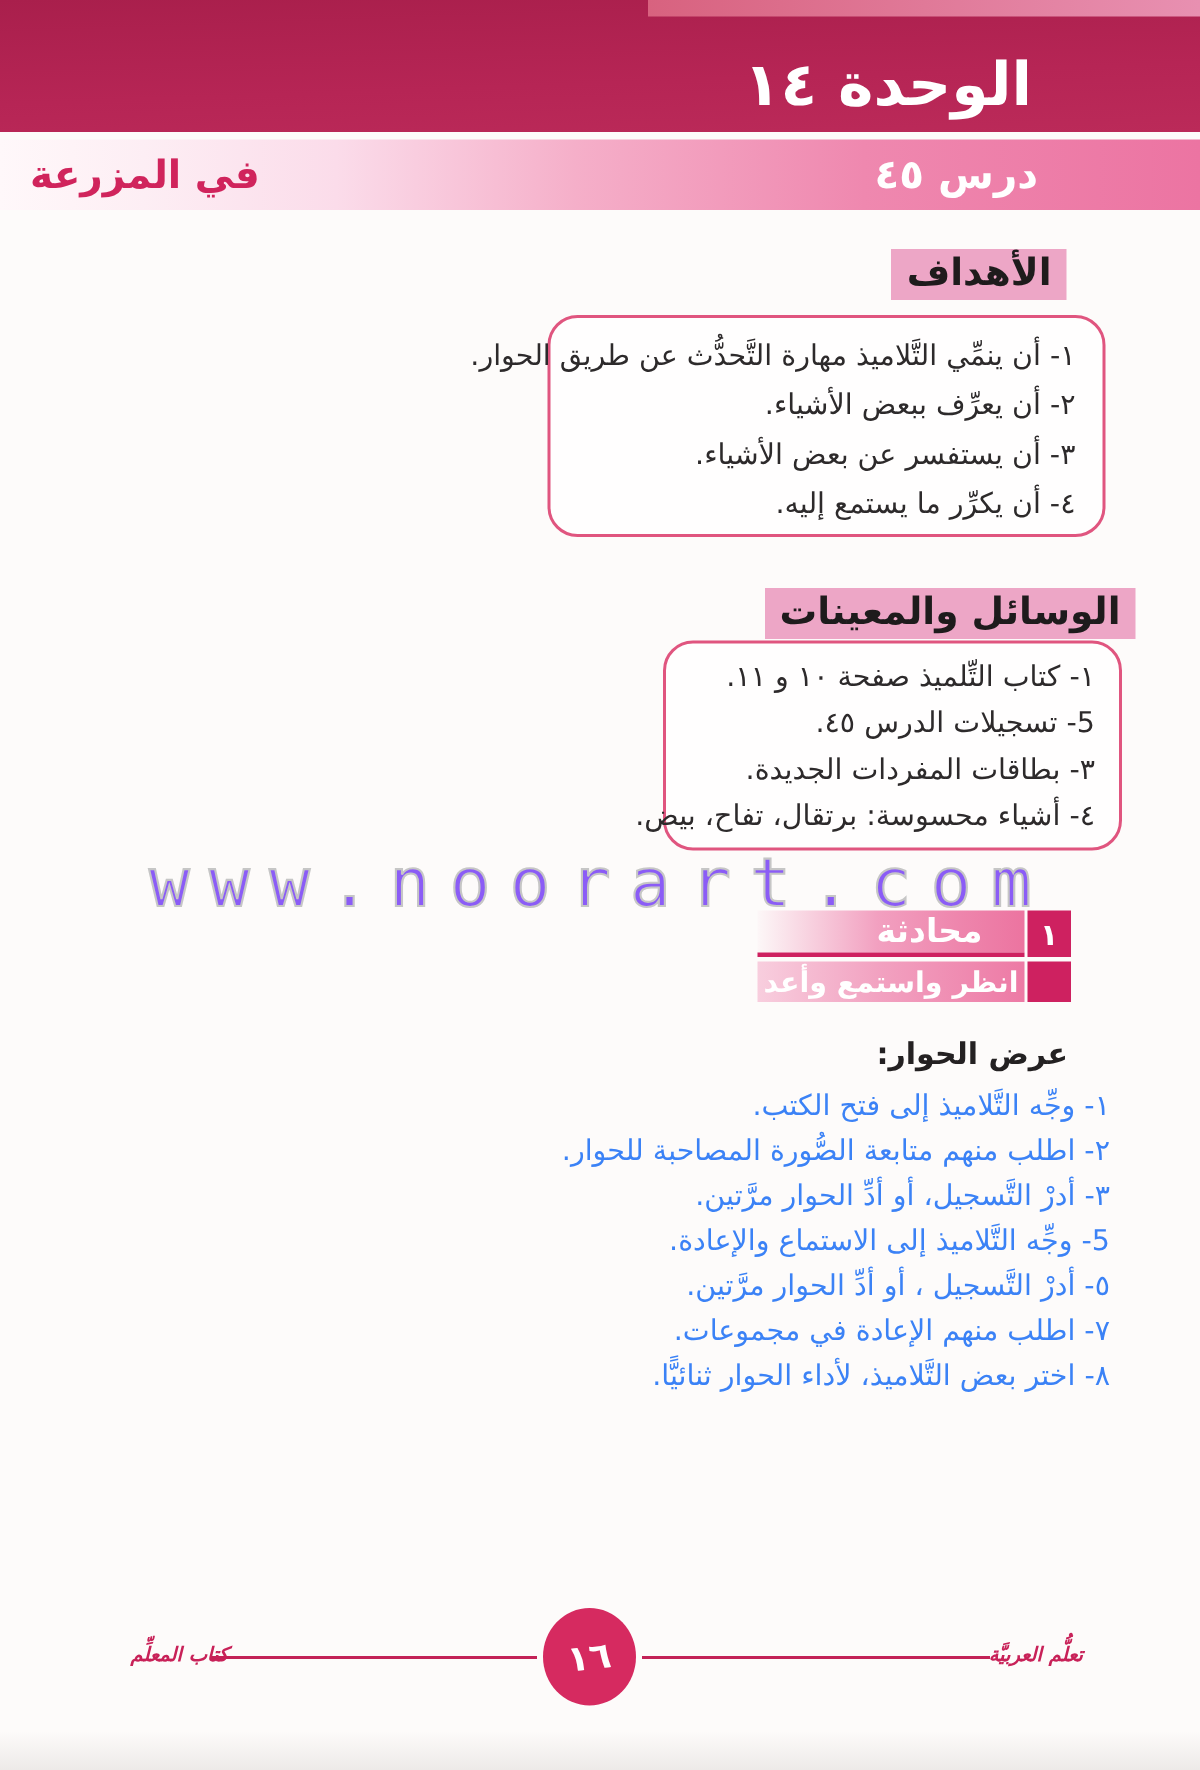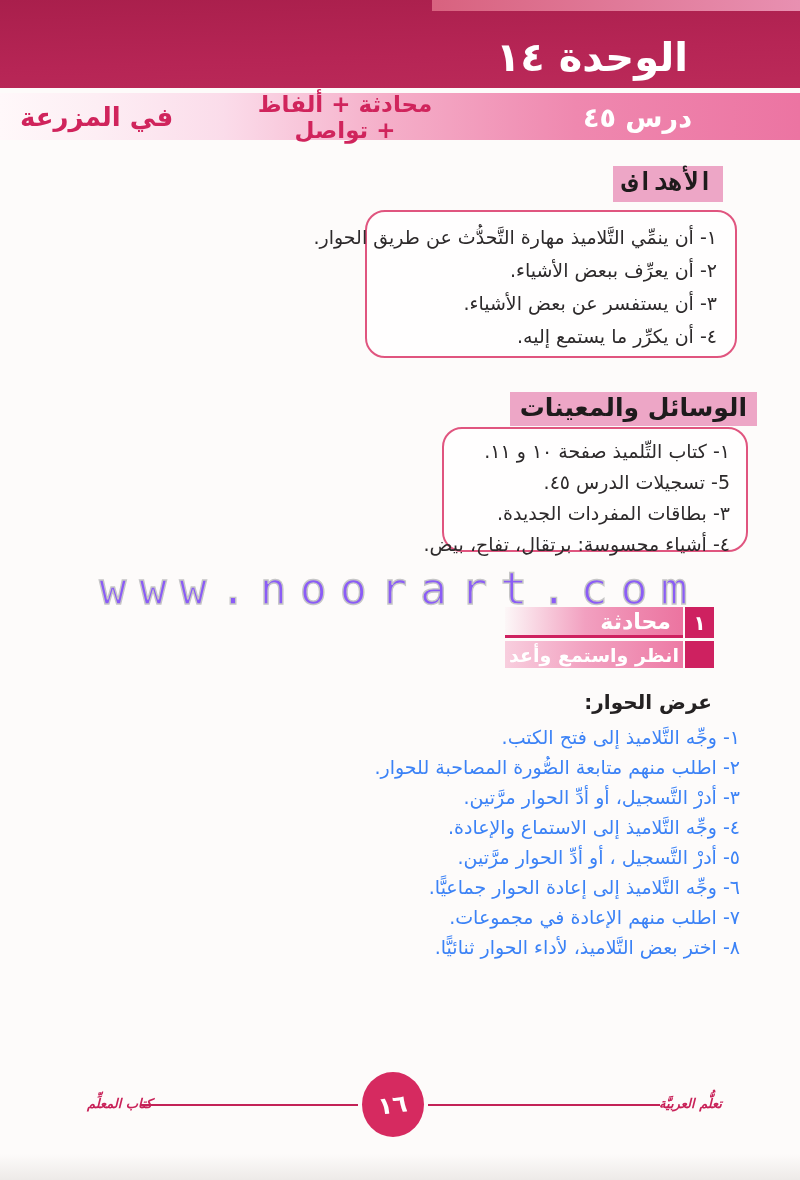--- a/index.html
+++ b/index.html
@@ -40,29 +40,29 @@
   .topic-label {
     position:absolute; top:50%; left:20px; transform:translateY(-50%);
     color:#d0245c; font-size:26px; font-weight:bold;
   }
   
   .sec-heading {
     position:absolute; background:#eda6c6; color:#1e1b1c;
     font-size:25px; font-weight:bold; padding:1px 10px 4px 10px;
     direction:rtl;
   }
-  .sec-heading.objectives { top:166px; right:77px;font-family:Liberation Mono, monospace; }
+  .sec-heading.objectives { top:166px; right:89px; }
   .sec-heading.materials  { top:375px; right:43px;margin-top:17px; }
   
   .rbox {
     position:absolute; border:2px solid #e0557f; border-radius:20px;
     background:#fffefe;
   }
   .rbox.objectives { top:210px; right:63px; width:372px; height:148px; }
-  .rbox.materials  { top:427px; right:52px; width:306px; height:125px; }
+  .rbox.materials  { top:427px; right:52px; width:306px; height:140px; }
   .rbox .items { direction:rtl; text-align:right;margin-left:31px; }
   .rbox.objectives .items { padding:9px 18px 0 8px; }
   .rbox.materials  .items { padding:7px 16px 0 8px; }
   .rbox .items div {
     font-size:19px; line-height:33px; color:#2d2a2b; white-space:nowrap;
   }
   .rbox.materials .items div { line-height:31px; }
   
   .watermark {
     position:absolute; top:562px; left:0; width:800px;
@@ -73,21 +73,21 @@
   }
   
   .activity-header { position:absolute; top:607px; right:86px; width:209px; }
   .ah-row { display:flex; align-items:stretch; }
   .ah-row.first { height:31px; }
   .ah-row.second { height:27px; margin-top:3px; }
   .ah-band1 {
     flex:1; border-bottom:3px solid #ce2160;
     background:linear-gradient(to right, rgba(240,150,185,0.04) 0%, #f2a0c0 45%, #ee86ad 75%, #ec74a0 100%);
     display:flex; align-items:center; justify-content:flex-end;
-    padding-left:4px; padding-right:12px;
+    padding-left:4px; padding-right:28px;
     color:#ffffff; font-size:22px; font-weight:bold;
   }
   .ah-num {
     width:29px; margin-left:2px; background:#ce2160;
     display:flex; align-items:center; justify-content:center;
     color:#ffffff; font-size:20px; font-weight:bold;
   }
   .ah-band2 {
     flex:1;
     background:linear-gradient(to right, #f8cede 0%, #f2a2c1 45%, #ed7aa5 100%);
@@ -135,21 +135,20 @@
 
 <div class="page">
 
   <div class="top-band">
     <div class="unit-title">الوحدة ١٤</div>
   </div>
   <div class="top-strip"></div>
 
   <div class="lesson-band">
     <div class="lesson-label">درس ٤٥</div>
-    <div class="skills-label">محادثة + ألفاظ + تواصل</div>
     <div class="topic-label">في المزرعة</div>
   </div>
 
   <div class="sec-heading objectives">الأهداف</div>
   <div class="rbox objectives">
     <div class="items">
       <div>١- أن ينمِّي التَّلاميذ مهارة التَّحدُّث عن طريق الحوار.</div>
       <div>٢- أن يعرِّف ببعض الأشياء.</div>
       <div>٣- أن يستفسر عن بعض الأشياء.</div>
       <div>٤- أن يكرِّر ما يستمع إليه.</div>
@@ -177,23 +176,22 @@
       <div class="ah-band2">انظر واستمع وأعد</div>
       <div class="ah-tail"></div>
     </div>
   </div>
 
   <div class="dialog-heading">عرض الحوار:</div>
   <div class="steps">
     <div>١- وجِّه التَّلاميذ إلى فتح الكتب.</div>
     <div>٢- اطلب منهم متابعة الصُّورة المصاحبة للحوار.</div>
     <div>٣- أدرْ التَّسجيل، أو أدِّ الحوار مرَّتين.</div>
-    <div>٤- وجِّه التَّلاميذ إلى الاستماع والإعادة.</div>
+    <div>5- وجِّه التَّلاميذ إلى الاستماع والإعادة.</div>
     <div>٥- أدرْ التَّسجيل ، أو أدِّ الحوار مرَّتين.</div>
-    <div>٦- وجِّه التَّلاميذ إلى إعادة الحوار جماعيًّا.</div>
     <div>٧- اطلب منهم الإعادة في مجموعات.</div>
     <div>٨- اختر بعض التَّلاميذ، لأداء الحوار ثنائيًّا.</div>
   </div>
 
   <div class="footer-label series">تعلُّم العربيَّة</div>
   <div class="footer-line right"></div>
   <div class="page-ellipse">
     <span>١٦</span>
   </div>
   <div class="footer-line left"></div>

